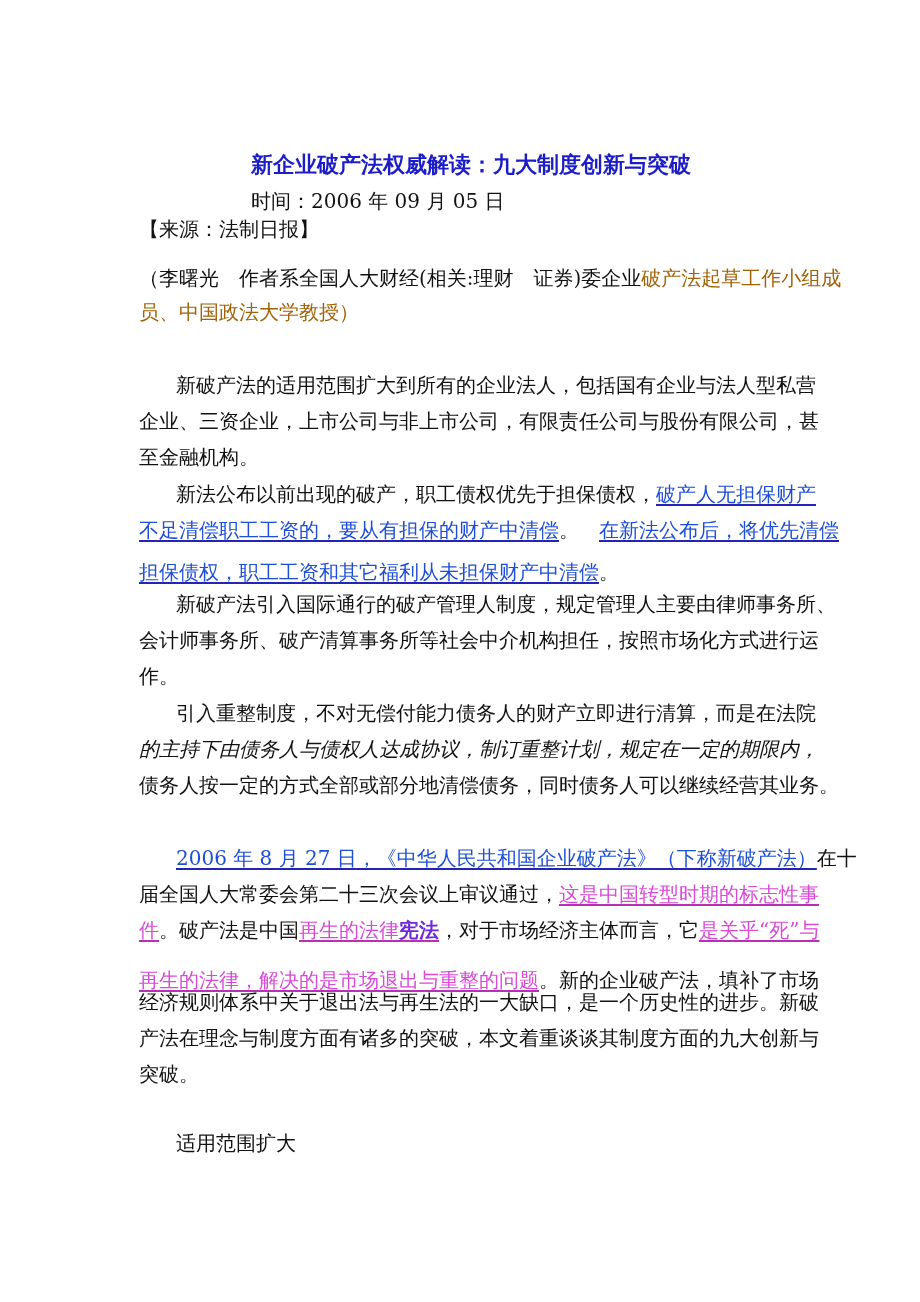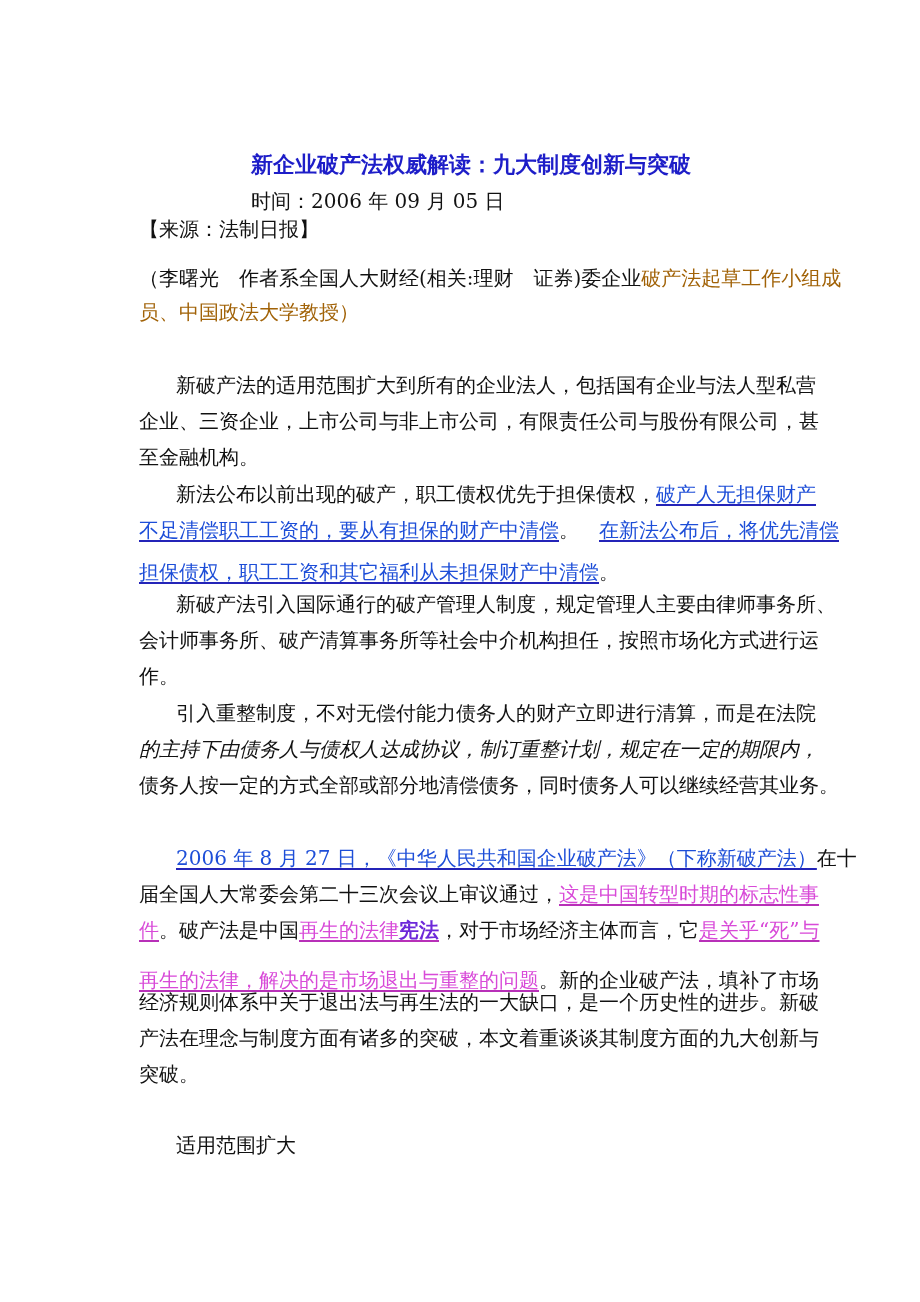--- a/index.html
+++ b/index.html
@@ -89,15 +89,15 @@
   <div class="line" style="top:773px;">债务人按一定的方式全部或部分地清偿债务，同时债务人可以继续经营其业务。</div>
 
   <div class="line" style="top:846px;"><span class="indent"></span><span class="blue-link">2006 年 8 月 27 日，《中华人民共和国企业破产法》（下称新破产法）</span><span>在十</span></div>
   <div class="line" style="top:882px;"><span>届全国人大常委会第二十三次会议上审议通过，</span><span class="magenta-link">这是中国转型时期的标志性事</span></div>
   <div class="line" style="top:918px;"><span class="magenta-link">件</span><span>。破产法是中国</span><span class="magenta-link"><span>再生的法律</span><span class="bold-purple">宪法</span></span><span>，对于市场经济主体而言，它</span><span class="magenta-link">是关乎“死”与</span></div>
   <div class="line" style="top:954px;margin-top:14px;"><span class="magenta-link">再生的法律，解决的是市场退出与重整的问题</span><span>。新的企业破产法，填补了市场</span></div>
   <div class="line" style="top:990px;">经济规则体系中关于退出法与再生法的一大缺口，是一个历史性的进步。新破</div>
   <div class="line" style="top:1026px;">产法在理念与制度方面有诸多的突破，本文着重谈谈其制度方面的九大创新与</div>
   <div class="line" style="top:1062px;">突破。</div>
 
-  <div class="line" style="left:37px; top:1133px;">适用范围扩大</div>
+  <div class="line" style="left:37px; top:1133px;font-family:Liberation Mono, monospace;">适用范围扩大</div>
 
 </div>
 
 </body></html>

